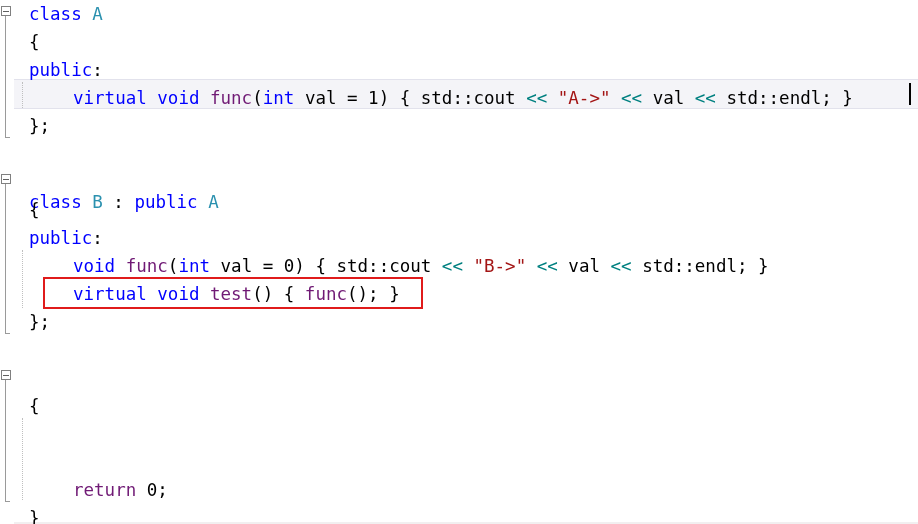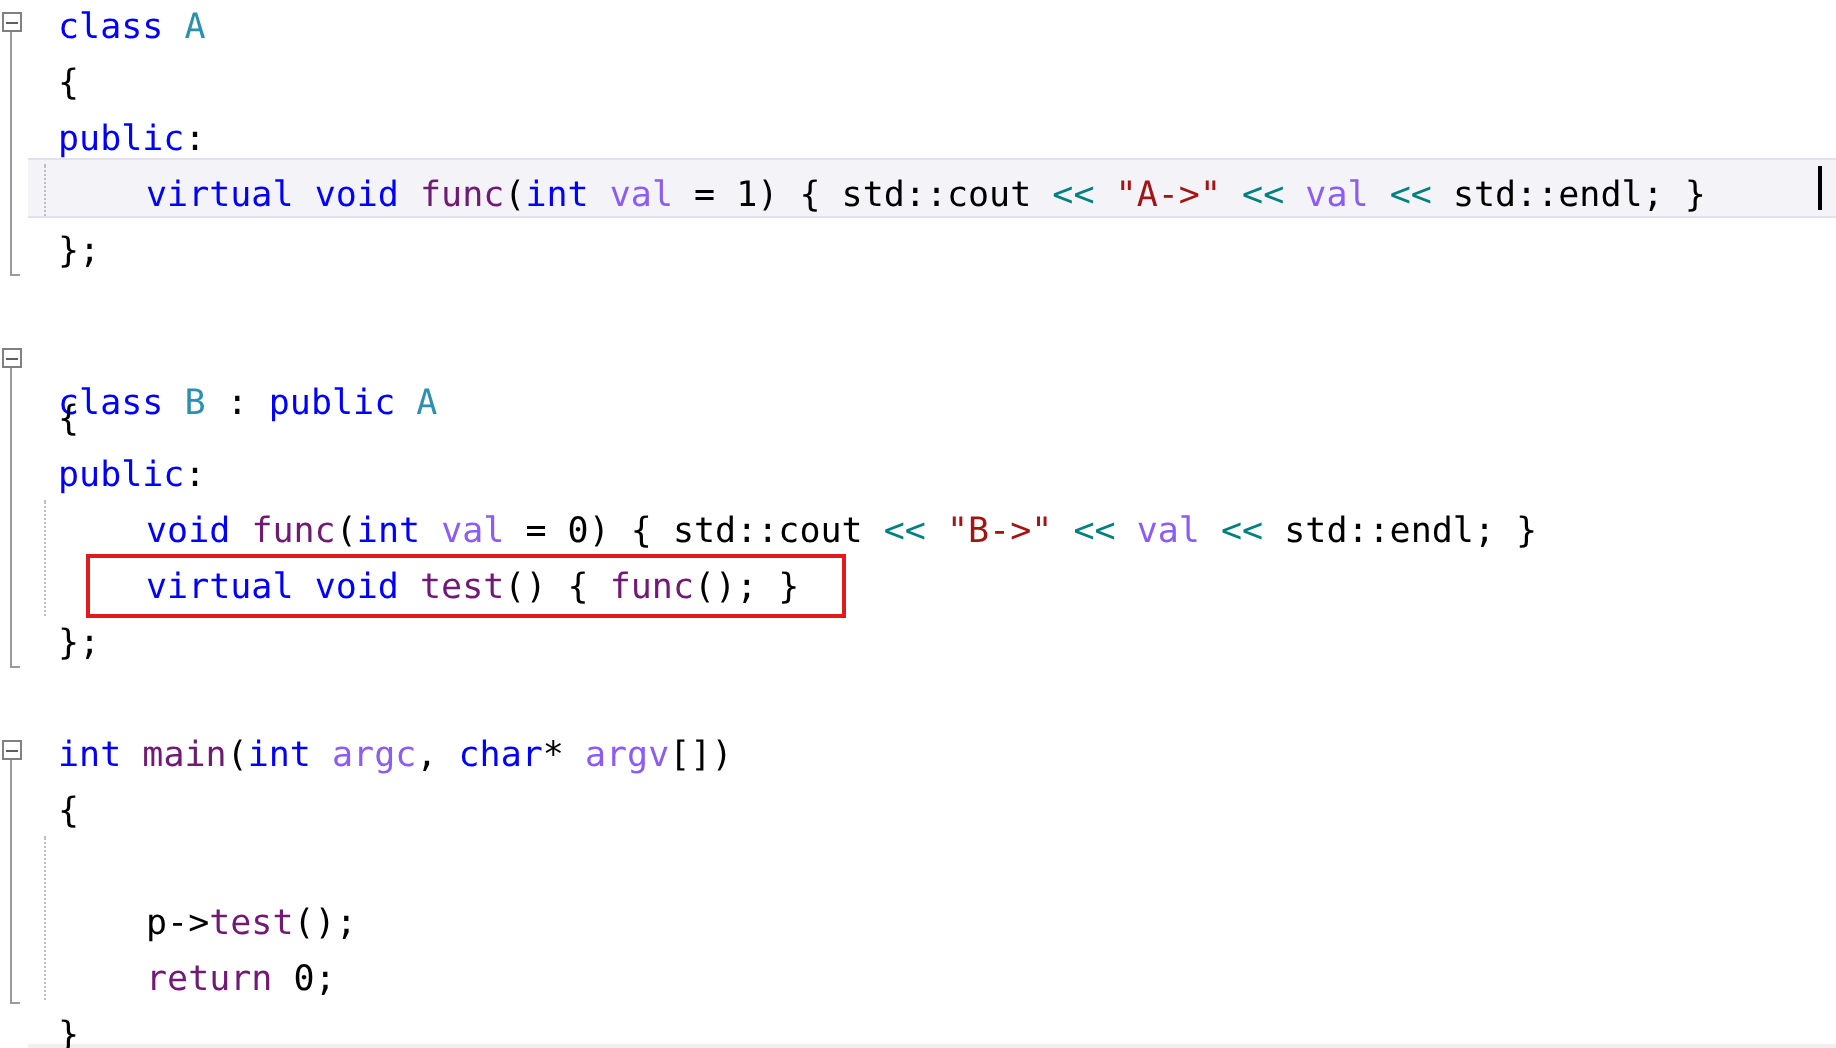--- a/index.html
+++ b/index.html
@@ -122,21 +122,21 @@
   .caret {
     position: absolute;
     width: 2px;
     background: #000000;
   }
 
   
   .kw   { color: #0000ff; }   
   .typ  { color: #2b91af; }   
   .fn   { color: #701a75; }   
-  .par  { color: #8b5cf6; }   
+  .par  { color: #000000; }   
   .str  { color: #a31515; }   
   .op   { color: #008080; }   
   .ret  { color: #701a75; }   
   .num  { color: #000000; }
   .pln  { color: #000000; }
 </style>
 </head>
 <body>
 
 <div id="editor">
@@ -166,23 +166,21 @@
       <div class="line" style="top: 84px; left: 58px;"><span class="kw">virtual</span><span class="pln"> </span><span class="kw">void</span><span class="pln"> </span><span class="fn">func</span><span class="pln">(</span><span class="kw">int</span><span class="pln"> </span><span class="par">val</span><span class="pln"> = </span><span class="num">1</span><span class="pln">) { </span><span class="pln">std::cout</span><span class="pln"> </span><span class="op">&lt;&lt;</span><span class="pln"> </span><span class="str">"A-&gt;"</span><span class="pln"> </span><span class="op">&lt;&lt;</span><span class="pln"> </span><span class="par">val</span><span class="pln"> </span><span class="op">&lt;&lt;</span><span class="pln"> </span><span class="pln">std::endl; }</span></div>
       <div class="line" style="top: 112px; left: 14px;"><span class="pln">};</span></div>
       <div class="line" style="top: 140px; left: 14px;"></div>
       <div class="line" style="top: 168px; left: 14px; margin-top: 20px;"><span class="kw">class</span><span class="pln"> </span><span class="typ">B</span><span class="pln"> : </span><span class="kw">public</span><span class="pln"> </span><span class="typ">A</span></div>
       <div class="line" style="top: 196px; left: 14px;"><span class="pln">{</span></div>
       <div class="line" style="top: 224px; left: 14px;"><span class="kw">public</span><span class="pln">:</span></div>
       <div class="line" style="top: 252px; left: 58px;"><span class="kw">void</span><span class="pln"> </span><span class="fn">func</span><span class="pln">(</span><span class="kw">int</span><span class="pln"> </span><span class="par">val</span><span class="pln"> = </span><span class="num">0</span><span class="pln">) { </span><span class="pln">std::cout</span><span class="pln"> </span><span class="op">&lt;&lt;</span><span class="pln"> </span><span class="str">"B-&gt;"</span><span class="pln"> </span><span class="op">&lt;&lt;</span><span class="pln"> </span><span class="par">val</span><span class="pln"> </span><span class="op">&lt;&lt;</span><span class="pln"> </span><span class="pln">std::endl; }</span></div>
       <div class="line" style="top: 280px; left: 58px;"><span class="kw">virtual</span><span class="pln"> </span><span class="kw">void</span><span class="pln"> </span><span class="fn">test</span><span class="pln">() { </span><span class="fn">func</span><span class="pln">(); }</span></div>
       <div class="line" style="top: 308px; left: 14px;"><span class="pln">};</span></div>
       <div class="line" style="top: 336px; left: 14px;"></div>
-      <div class="line" style="top: 364px; left: 14px;"><span class="kw">int</span><span class="pln"> </span><span class="fn">main</span><span class="pln">(</span><span class="kw">int</span><span class="pln"> </span><span class="par">argc</span><span class="pln">, </span><span class="kw">char</span><span class="pln">* </span><span class="par">argv</span><span class="pln">[])</span></div>
       <div class="line" style="top: 392px; left: 14px;"><span class="pln">{</span></div>
-      <div class="line" style="top: 448px; left: 58px;"><span class="pln">p-&gt;</span><span class="fn">test</span><span class="pln">();</span></div>
       <div class="line" style="top: 476px; left: 58px;"><span class="ret">return</span><span class="pln"> </span><span class="num">0</span><span class="pln">;</span></div>
       <div class="line" style="top: 504px; left: 14px;"><span class="pln">}</span></div>
     </div>
 
   <div class="annot-box" style="left:43px; top:277px; width:380px; height:32px;"></div>
 
   <div class="caret" style="left:909px; top:83px; height:22px;"></div>
 
 </div>
 

